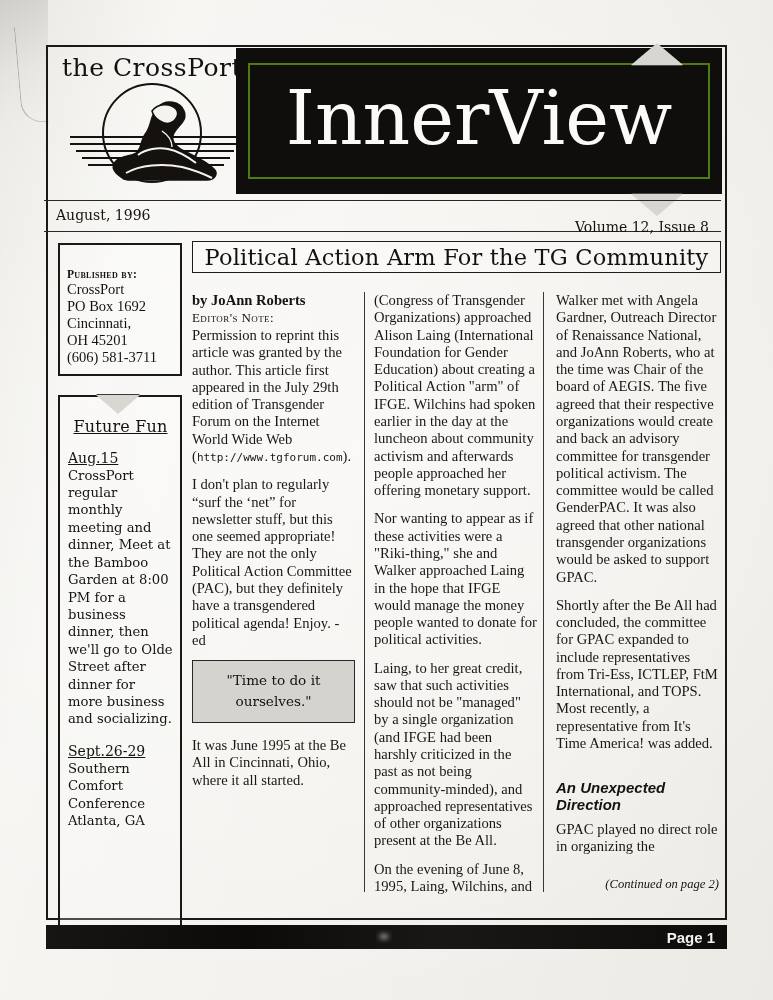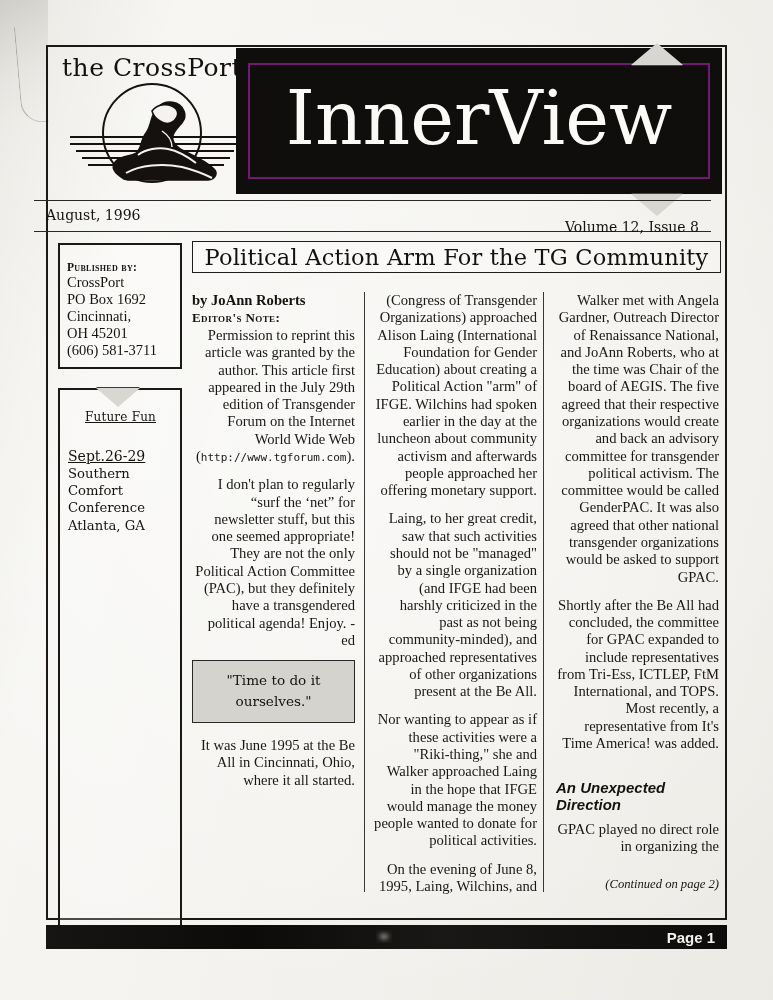--- a/index.html
+++ b/index.html
@@ -77,21 +77,21 @@
     left: 188px; top: 1px;
     width: 486px; height: 146px;
     background: #100e0c;
     display: flex;
     align-items: center;
     justify-content: center;
   }
   .title-inner {
     width: 458px;
     height: 112px;
-    border: 2px solid #701a75;
+    border: 2px solid #4d7c0f;
     display: flex;
     align-items: center;
     justify-content: center;
   }
   .title-text {
     font-family: "DejaVu Serif", "Liberation Serif", serif;
     font-size: 74px;
     line-height: 1;
     color: #fbfaf7;
     letter-spacing: 0px;
@@ -111,21 +111,21 @@
   }
   .tri-down-mast {
     left: 395px; bottom: -22px;
     border-top: 22px solid #d8d6d1;
     filter: drop-shadow(0 -1px 0 #4a4845);
   }
 
   
   .date-band {
     position: absolute;
-    left: 34px; top: 200px;
+    left: 44px; top: 200px;
     width: 677px; height: 32px;
     border-top: 1px solid #2a2724;
     border-bottom: 1px solid #2a2724;
     box-sizing: border-box;
   }
   .date-left, .date-right {
     position: absolute;
     top: 6px;
     font-family: "DejaVu Serif", "Liberation Serif", serif;
     font-size: 14px;
@@ -135,21 +135,21 @@
   .date-right { right: 12px; margin-top: 12px; }
 
   
   .sidebar {
     position: absolute;
     left: 58px; top: 243px;
     width: 124px;
   }
   .pub-box {
     border: 2px solid #1b1815;
-    padding: 16px 6px 7px 7px;
+    padding: 23px 6px 7px 7px;
     box-sizing: border-box;
     width: 124px;
     background: rgba(255,255,255,0.25);
   }
   .pub-label {
     font-family: "Liberation Serif", serif;
     font-size: 11.5px;
     font-weight: bold;
     font-variant: small-caps;
     letter-spacing: 0.3px;
@@ -174,24 +174,24 @@
     position: absolute;
     left: 36px; top: -2px;
     width: 0; height: 0;
     border-left: 22px solid transparent;
     border-right: 22px solid transparent;
     border-top: 19px solid #d9d7d2;
     filter: drop-shadow(0 -1px 0 #3d3b37);
   }
   .events-title {
     font-family: "DejaVu Serif", "Liberation Serif", serif;
-    font-size: 12px;
+    font-size: 16px;
     text-align: center;
     text-decoration: underline;
-    margin: 4px 0 24px 0;
+    margin: 4px 0 14px 0;
     letter-spacing: 0.2px;
   }
   .event { margin-bottom: 15px; }
   .event-date {
     font-family: "DejaVu Serif", "Liberation Serif", serif;
     font-size: 14px;
     text-decoration: underline;
     margin-bottom: 1px;
   }
   .event-body {
@@ -239,36 +239,35 @@
     background: #3a3733;
   }
   .rule-1 { left: 364px; top: 292px; height: 600px; position: absolute; }
   .rule-2 { left: 543px; top: 292px; height: 600px; position: absolute; }
 
   p.body {
     font-family: "Liberation Serif", serif;
     font-size: 14.6px;
     line-height: 1.185;
     margin: 0 0 11px 0;
-    text-align: right;
+    text-align: left;
     color: #1a1714;
   }
   .byline {
     font-family: "Liberation Serif", serif;
     font-size: 14.6px;
     font-weight: bold;
     margin: 0 0 1px 0;
   }
   .editors-note-label {
     font-family: "Liberation Serif", serif;
     font-size: 13px;
     font-variant: small-caps;
     letter-spacing: 0.4px;
     margin: 0 0 1px 0;
-    font-weight: bold;
   }
   .mono {
     font-family: "DejaVu Sans Mono", "Liberation Mono", monospace;
     font-size: 11px;
   }
   .pullquote {
     margin: 6px 0 14px 0;
     border: 1px solid #2b2824;
     background: #d5d3ce;
     padding: 9px 4px 10px 4px;
@@ -374,20 +373,24 @@
       <div class="pub-line">OH 45201</div>
       <div class="pub-line">(606) 581-3711</div>
     </div>
 
     <div class="events-box">
       <div class="tri-down-side"></div>
 
       <div class="events-title">Future Fun</div>
 
       <div class="event">
+        <div class="event-date">Aug.15</div>
+        <div class="event-body">CrossPort regular monthly meeting and dinner, Meet at the Bamboo Garden at 8:00 PM for a business dinner, then we'll go to Olde Street after dinner for more business and socializing.</div>
+      </div>
+      <div class="event">
         <div class="event-date">Sept.26-29</div>
         <div class="event-body">Southern Comfort Conference Atlanta, GA</div>
       </div>
     </div>
   </div>
 
   <div class="headline-box">
     <div class="headline">Political Action Arm For the TG Community</div>
   </div>
 
@@ -402,22 +405,22 @@
       <p class="body"><span>Permission to reprint this article was granted by the author. This article first appeared in the July 29th edition of Transgender Forum on the Internet World Wide Web (</span><span class="mono">http://www.tgforum.com</span><span>).</span></p>
       <p class="body">I don't plan to regularly “surf the ‘net” for newsletter stuff, but this one seemed appropriate! They are not the only Political Action Committee (PAC), but they definitely have a transgendered political agenda! Enjoy. - ed</p>
 
       <div class="pullquote">"Time to do it ourselves."</div>
 
       <p class="body">It was June 1995 at the Be All in Cincinnati, Ohio, where it all started.</p>
     </div>
 
     <div class="col">
       <p class="body">(Congress of Transgender Organizations) approached Alison Laing (International Foundation for Gender Education) about creating a Political Action "arm" of IFGE. Wilchins had spoken earlier in the day at the luncheon about community activism and afterwards people approached her offering monetary support.</p>
+      <p class="body">Nor wanting to appear as if these activities were a "Riki-thing," she and Walker approached Laing in the hope that IFGE would manage the money people wanted to donate for political activities.</p>
       <p class="body">Laing, to her great credit, saw that such activities should not be "managed" by a single organization (and IFGE had been harshly criticized in the past as not being community-minded), and approached representatives of other organizations present at the Be All.</p>
-      <p class="body">Nor wanting to appear as if these activities were a "Riki-thing," she and Walker approached Laing in the hope that IFGE would manage the money people wanted to donate for political activities.</p>
       <p class="body">On the evening of June 8, 1995, Laing, Wilchins, and</p>
     </div>
 
     <div class="col">
       <p class="body">Walker met with Angela Gardner, Outreach Director of Renaissance National, and JoAnn Roberts, who at the time was Chair of the board of AEGIS. The five agreed that their respective organizations would create and back an advisory committee for transgender political activism. The committee would be called GenderPAC. It was also agreed that other national transgender organizations would be asked to support GPAC.</p>
       <p class="body">Shortly after the Be All had concluded, the committee for GPAC expanded to include representatives from Tri-Ess, ICTLEP, FtM International, and TOPS. Most recently, a representative from It's Time America! was added.</p>
       <div class="subhead">An Unexpected Direction</div>
       <p class="body">GPAC played no direct role in organizing the</p>
       <div class="continued">(Continued on page 2)</div>
     </div>

